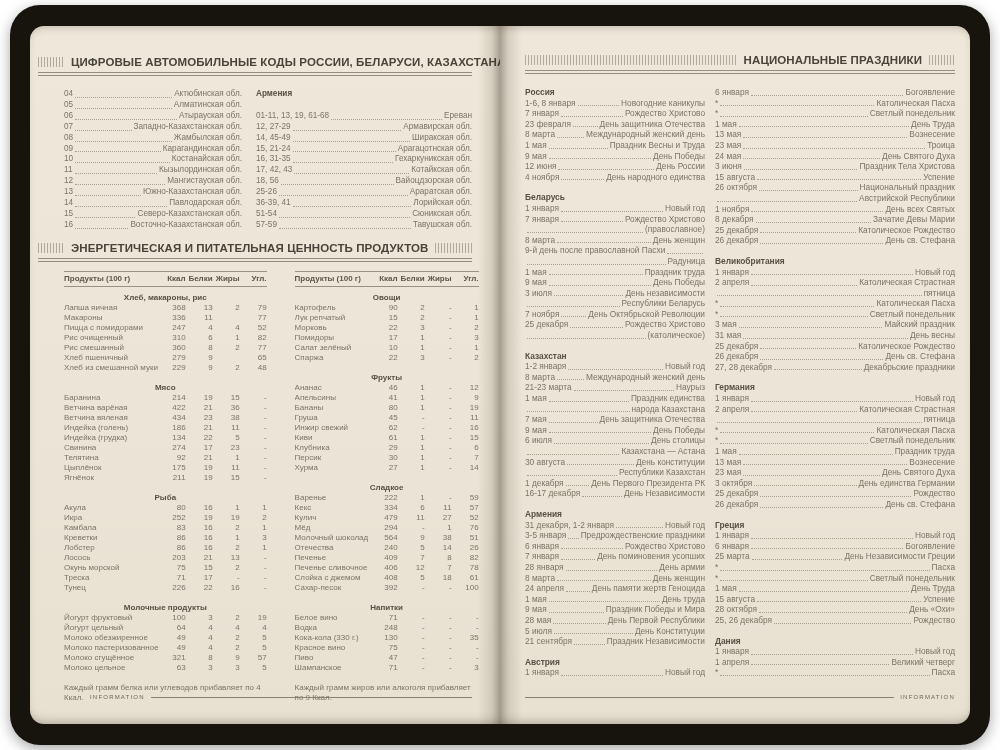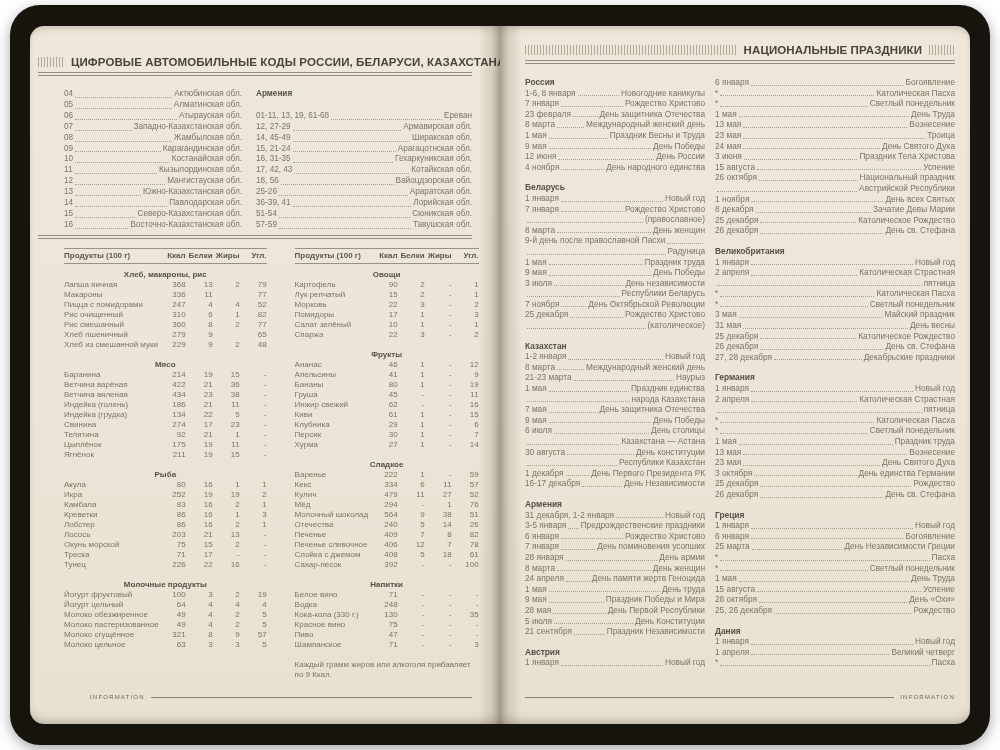--- a/index.html
+++ b/index.html
@@ -7,21 +7,21 @@
   .notebook{position:absolute;left:10px;top:5px;width:980px;height:740px;background:#17130d;
     border-radius:30px;box-shadow:0 4px 14px rgba(0,0,0,.35);}
   .spread{position:absolute;left:20px;top:21px;right:20px;bottom:21px;}
   .page{position:absolute;top:0;bottom:0;width:50%;background:linear-gradient(180deg,#efe8da 0%,#ece5d7 55%,#e8e1d2 100%);
     box-shadow:inset 0 7px 10px -7px rgba(60,48,30,.35), inset 0 -8px 12px -8px rgba(60,48,30,.45);}
   .page.pleft{left:0;border-radius:14px 0 0 14px;}
   .page.pright{right:0;border-radius:0 14px 14px 0;}
   .gutter{position:absolute;left:50%;top:0;bottom:0;width:44px;transform:translateX(-50%);pointer-events:none;
     background:linear-gradient(90deg,rgba(70,56,36,0) 0%,rgba(70,56,36,.14) 30%,rgba(45,36,22,.34) 50%,rgba(70,56,36,.14) 70%,rgba(70,56,36,0) 100%);}
   .inner{position:absolute;inset:0;padding:30px 28px 0 8px;}
-  .page.pright .inner{padding:18px 15px 0 25px;}
+  .page.pright .inner{padding:28px 15px 0 25px;}
 
   .hd{display:flex;align-items:center;gap:7px;}
   .hatch{height:10px;background:repeating-linear-gradient(90deg,#b1a999 0,#b1a999 1px,transparent 1px,transparent 3px);}
   .hatch.small{width:26px;flex:0 0 26px;}
   .hatch.fill{flex:1 1 auto;}
   .hd-title{font-weight:bold;font-size:11.5px;color:#49433a;white-space:nowrap;letter-spacing:.1px;}
   .hd-rule{margin-top:4px;height:2px;border-top:1px solid #958d7e;border-bottom:1px solid #958d7e;}
 
   .body-ind{margin-left:26px;}
 
@@ -202,20 +202,25 @@
                 <span class="region">Сюникская обл.</span>
               </div>
               <div class="crow">
                 <span class="code">57-59</span>
                 <span class="dots"></span>
                 <span class="region">Тавушская обл.</span>
               </div>
             </div>
         </div>
 
+        <div class="hd nut-hd">
+          <span class="hatch small"></span>
+          <span class="hd-title">ЭНЕРГЕТИЧЕСКАЯ И ПИТАТЕЛЬНАЯ ЦЕННОСТЬ ПРОДУКТОВ</span>
+          <span class="hatch fill"></span>
+        </div>
         <div class="hd-rule"></div>
 
         <div class="ntables body-ind">
           <div class="ntable">
               <div class="nrow nhead">
                 <span class="nname">Продукты (100 г)</span>
                 <span class="nc">Ккал</span>
                 <span class="nc">Белки</span>
                 <span class="nc">Жиры</span>
                 <span class="nc">Угл.</span>
@@ -442,20 +447,21 @@
                   <span class="nc">57</span>
                 </div>
                 <div class="nrow">
                   <span class="nname">Молоко цельное</span>
                   <span class="nc">63</span>
                   <span class="nc">3</span>
                   <span class="nc">3</span>
                   <span class="nc">5</span>
                 </div>
               </div>
+              <div class="nnote">Каждый грамм белка или углеводов прибавляет по 4 Ккал.</div>
             </div>
           <div class="ntable">
               <div class="nrow nhead">
                 <span class="nname">Продукты (100 г)</span>
                 <span class="nc">Ккал</span>
                 <span class="nc">Белки</span>
                 <span class="nc">Жиры</span>
                 <span class="nc">Угл.</span>
               </div>
               <div class="nsec">

